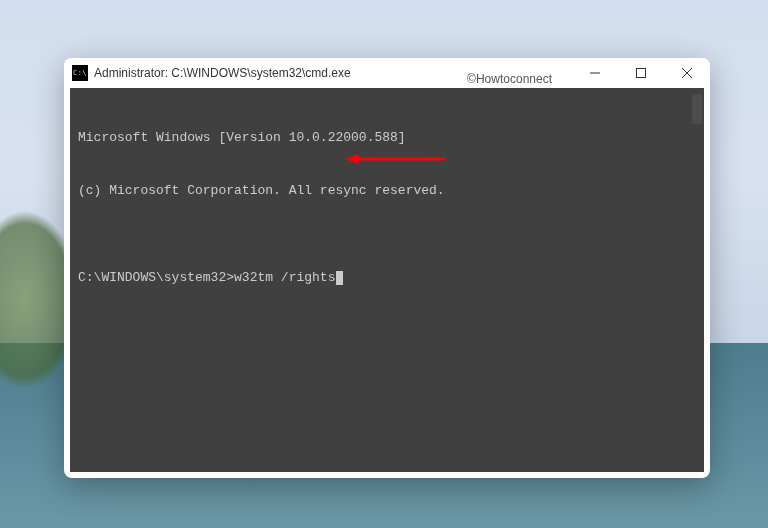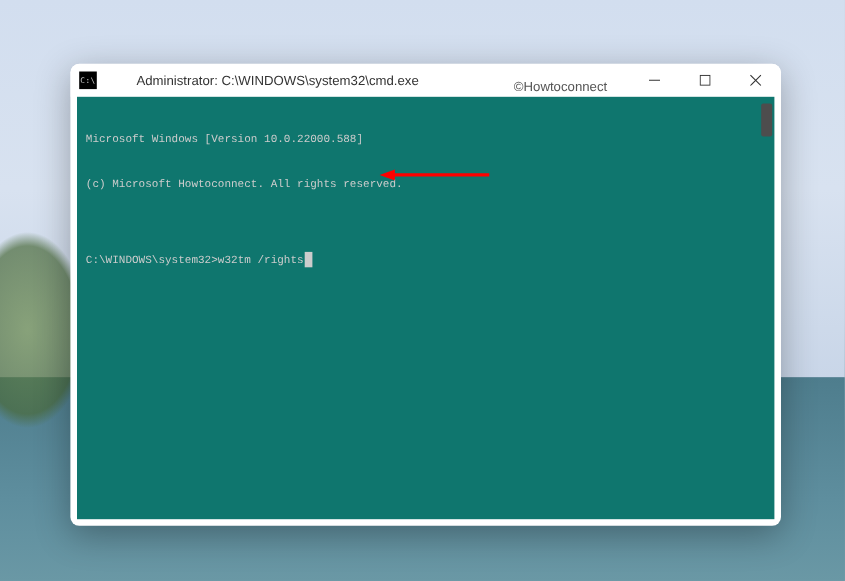--- a/index.html
+++ b/index.html
@@ -61,21 +61,21 @@
       background: #000;
       margin-right: 6px;
       display: flex;
       align-items: center;
       justify-content: center;
       color: #ccc;
       font-size: 7px;
       letter-spacing: 0.5px;
       font-family: monospace;
     }
-    .titlebar-text { flex: 0 0 auto; margin-left: 30px; }
+    .titlebar-text { flex: 0 0 auto; }
     .titlebar-spacer { flex: 1; }
     .watermark {
       font-size: 12px;
       color: #555;
       margin-right: 20px;
       margin-top: 11px;
     }
     .window-controls {
       display: flex;
       height: 100%;
@@ -87,24 +87,24 @@
       align-items: center;
       justify-content: center;
       color: #333;
       cursor: pointer;
     }
     .win-btn svg { width: 10px; height: 10px; }
 
     .terminal {
       margin: 0 6px 6px 6px;
       height: calc(100% - 36px);
-      background: #0f766e;
+      background: #404040;
       color: #cccccc;
       font-family: Consolas, "Courier New", monospace;
-      font-size: 10px;
+      font-size: 13px;
       line-height: 1.35;
       padding: 6px 8px;
       position: relative;
       white-space: pre;
       overflow: hidden;
     }
     .terminal .line { display: block; }
     .prompt-line { display: flex; }
     .cursor {
       display: inline-block;
@@ -163,21 +163,21 @@
         <svg viewBox="0 0 10 10">
             <line x1="0" y1="0" x2="10" y2="10" stroke="#333" stroke-width="1"></line>
             <line x1="10" y1="0" x2="0" y2="10" stroke="#333" stroke-width="1"></line>
           </svg>
       </div>
     </div>
   </div>
 
   <div class="terminal">
     <span class="line">Microsoft Windows [Version 10.0.22000.588]</span>
-    <span class="line">(c) Microsoft Howtoconnect. All rights reserved.</span>
+    <span class="line">(c) Microsoft Corporation. All resync reserved.</span>
     <span class="line"></span>
     <span class="line prompt-line"><span>C:\WINDOWS\system32&gt;</span><span>w32tm /rights</span><span class="cursor"></span></span>
     <div class="scrollbar"></div>
   </div>
 </div>
 
 <svg class="arrow-annot" viewBox="0 0 100 14">
   <line x1="10" y1="7" x2="100" y2="7" stroke="#ff0000" stroke-width="3"></line>
   <polygon points="0,7 14,2 14,12" fill="#ff0000"></polygon>
 </svg>

